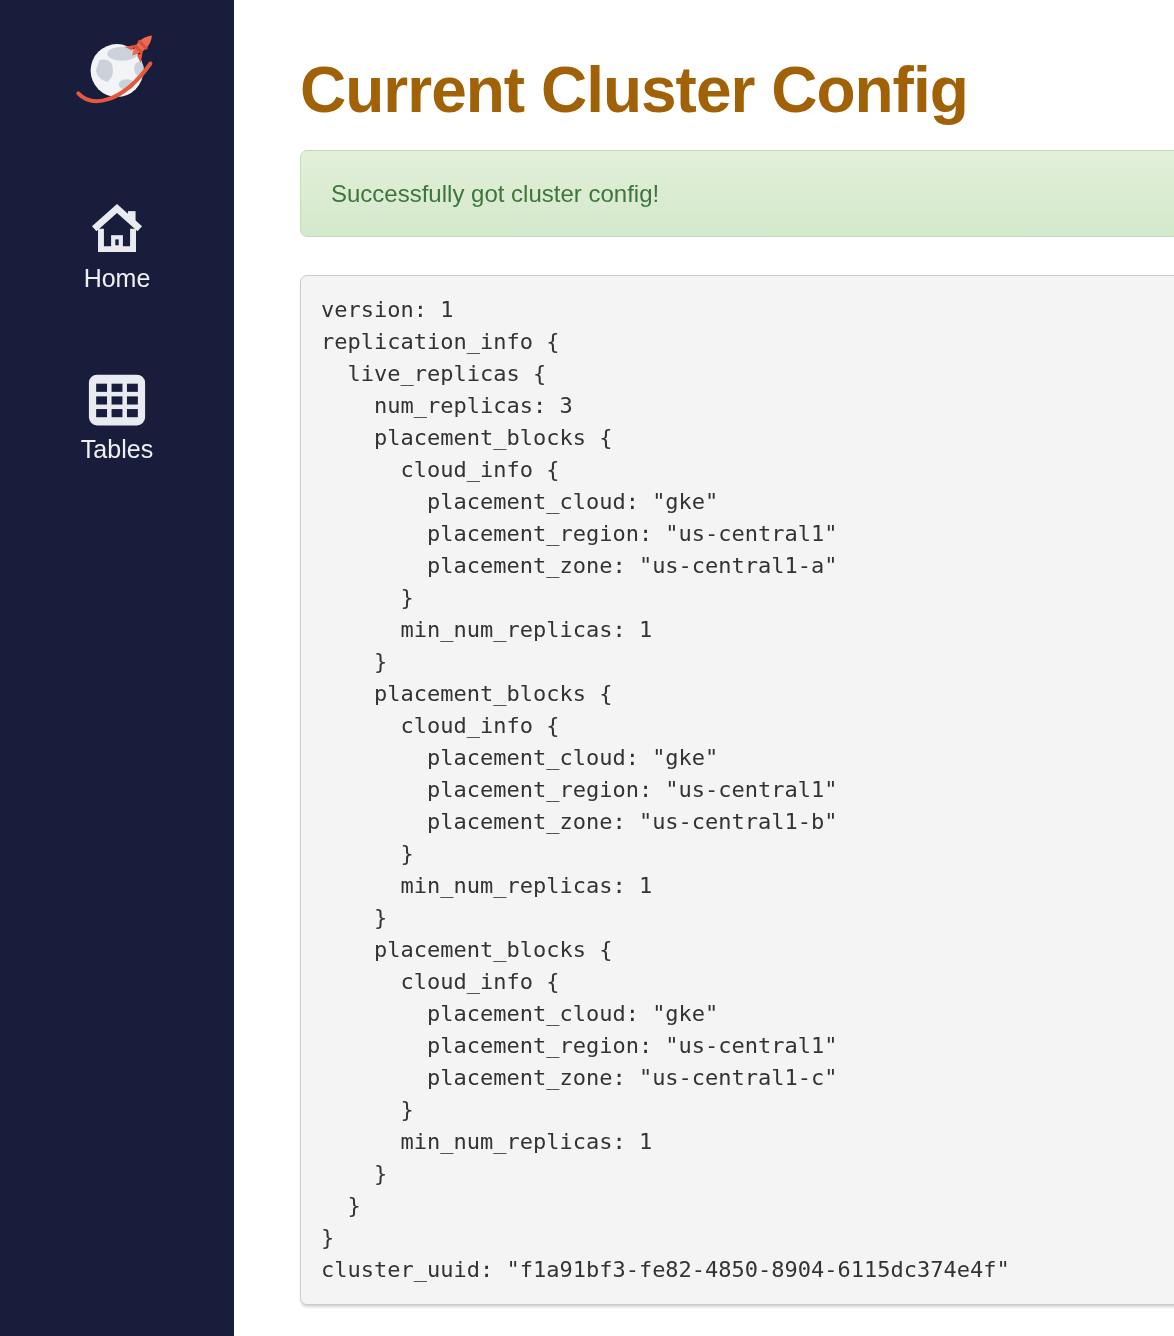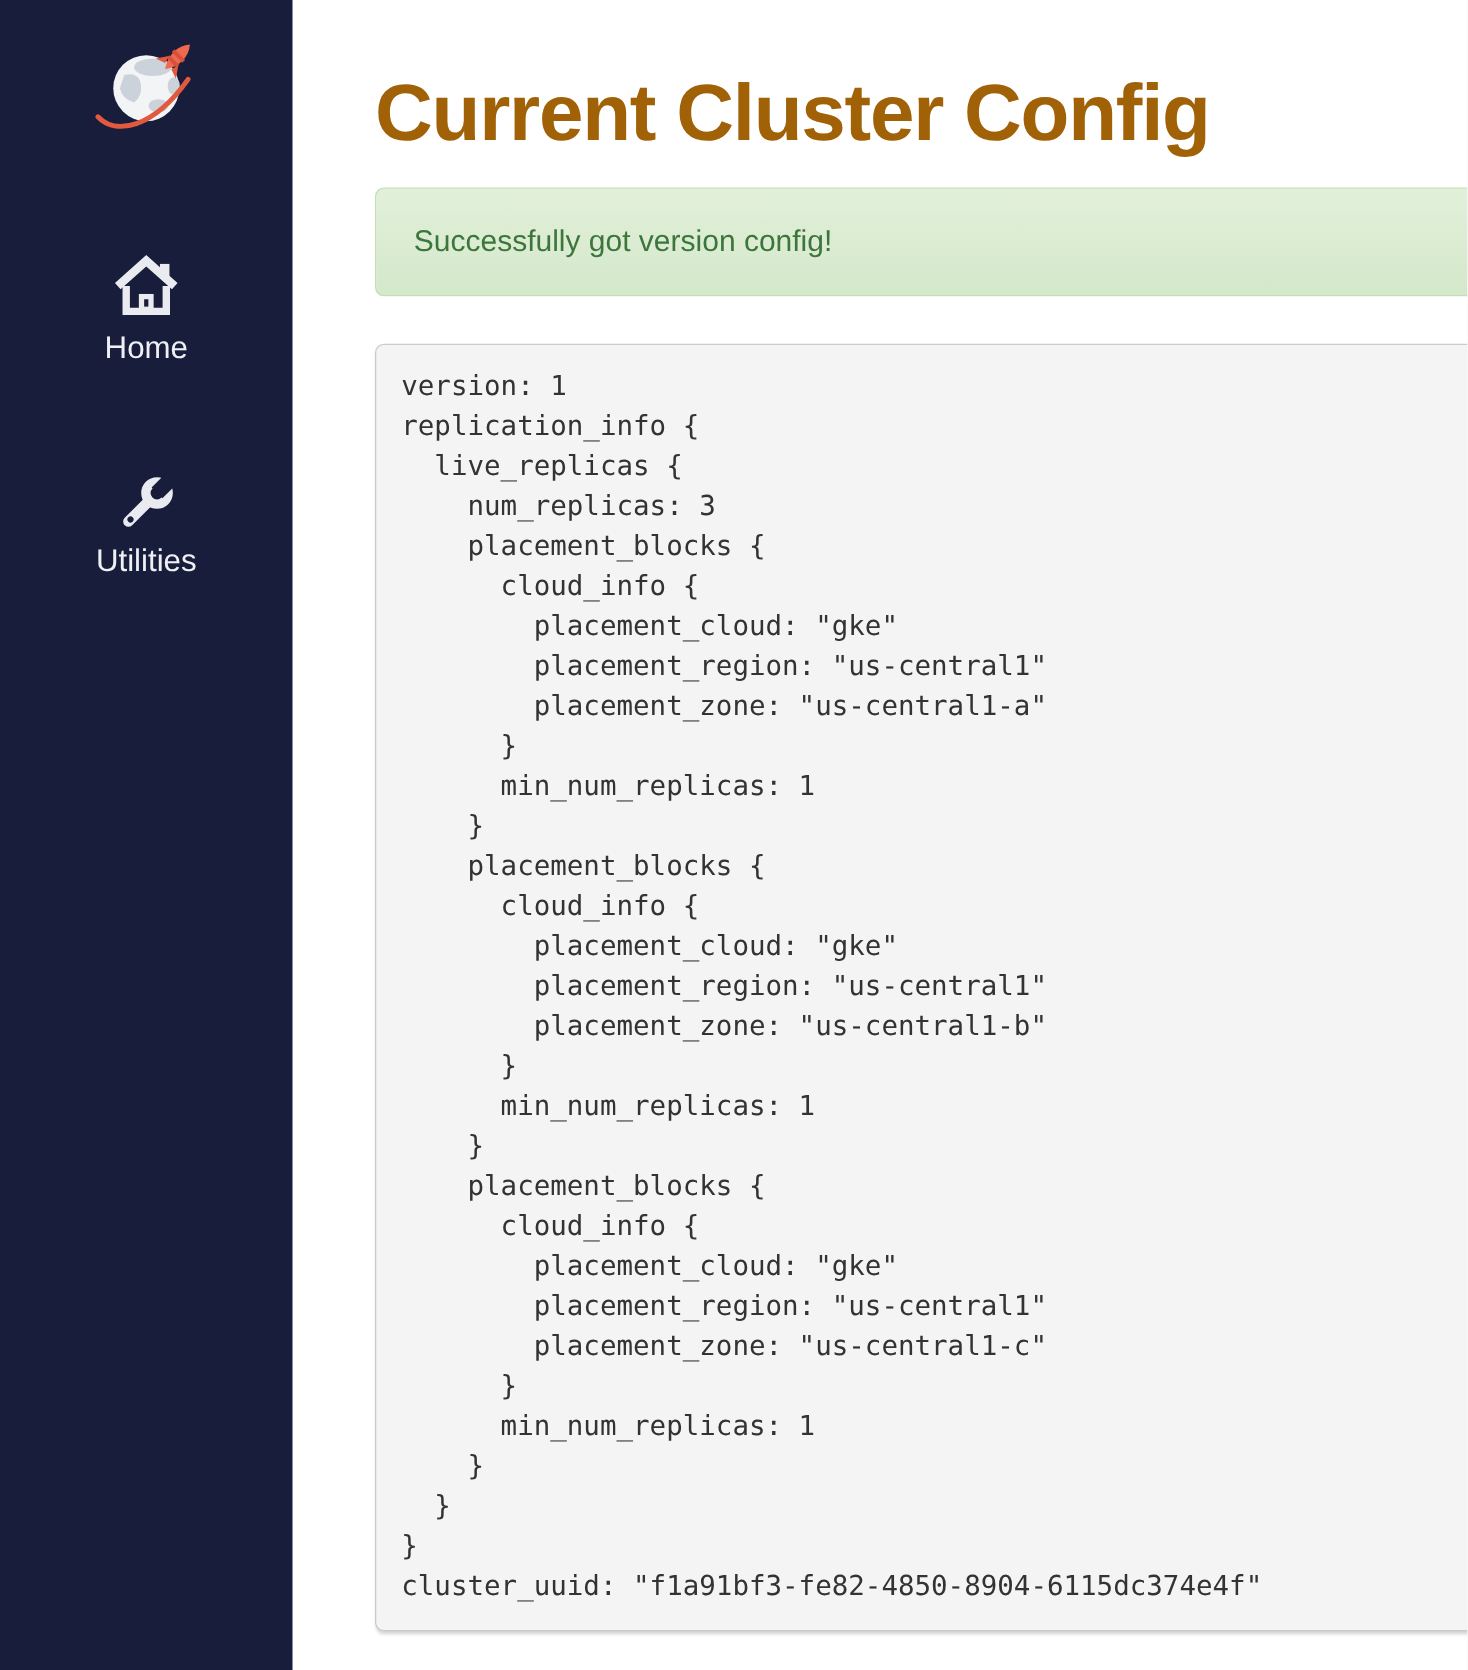--- a/index.html
+++ b/index.html
@@ -116,46 +116,51 @@
           <svg width="54" height="52" viewBox="0 0 64 58" fill="none">
             <polyline points="5,30 32,6 59,30" stroke="#e9ebf0" stroke-width="8"></polyline>
             <rect x="45" y="9" width="9" height="12" fill="#e9ebf0"></rect>
             <path d="M13 30 V54 H51 V30" stroke="#e9ebf0" stroke-width="7"></path>
             <rect x="27.5" y="40" width="9" height="12" stroke="#e9ebf0" stroke-width="5"></rect>
           </svg>
         </span>
         <span class="nav-label">Home</span>
       </div>
 
-
-
       <div class="nav-item">
         <span class="nav-icon">
-          <svg width="60" height="60" viewBox="0 0 64 64">
-            <g transform="rotate(-45 32 32)">
-              <circle cx="45" cy="32" r="13.5" fill="#e9ebf0"></circle>
-              <rect x="45" y="25.5" width="22" height="13" fill="#181d3b"></rect>
-              <circle cx="45" cy="32" r="5.5" fill="#181d3b"></circle>
-              <rect x="6" y="27.5" width="32" height="9" rx="4.5" fill="#e9ebf0"></rect>
-              <circle cx="13" cy="32" r="2.6" fill="#181d3b"></circle>
+          <svg width="58" height="54" viewBox="0 0 64 58">
+            <rect x="1" y="1" width="62" height="56" rx="9" fill="#e9ebf0"></rect>
+            <g fill="#181d3b">
+              <rect x="9" y="11" width="12" height="9"></rect>
+                <rect x="26" y="11" width="12" height="9"></rect>
+                <rect x="43" y="11" width="12" height="9"></rect>
+              <rect x="9" y="25" width="12" height="9"></rect>
+                <rect x="26" y="25" width="12" height="9"></rect>
+                <rect x="43" y="25" width="12" height="9"></rect>
+              <rect x="9" y="39" width="12" height="9"></rect>
+                <rect x="26" y="39" width="12" height="9"></rect>
+                <rect x="43" y="39" width="12" height="9"></rect>
             </g>
           </svg>
         </span>
-        <span class="nav-label">Utilities</span>
+        <span class="nav-label">Tables</span>
       </div>
+
+
 
     </nav>
   </aside>
 
   <main class="main">
 
     <h1 class="page-title">Current Cluster Config</h1>
 
     <div class="alert-success">
-      <span>Successfully got version config!</span>
+      <span>Successfully got cluster config!</span>
     </div>
 
     <pre class="config-pre">version: 1
 replication_info {
   live_replicas {
     num_replicas: 3
     placement_blocks {
       cloud_info {
         placement_cloud: "gke"
         placement_region: "us-central1"

